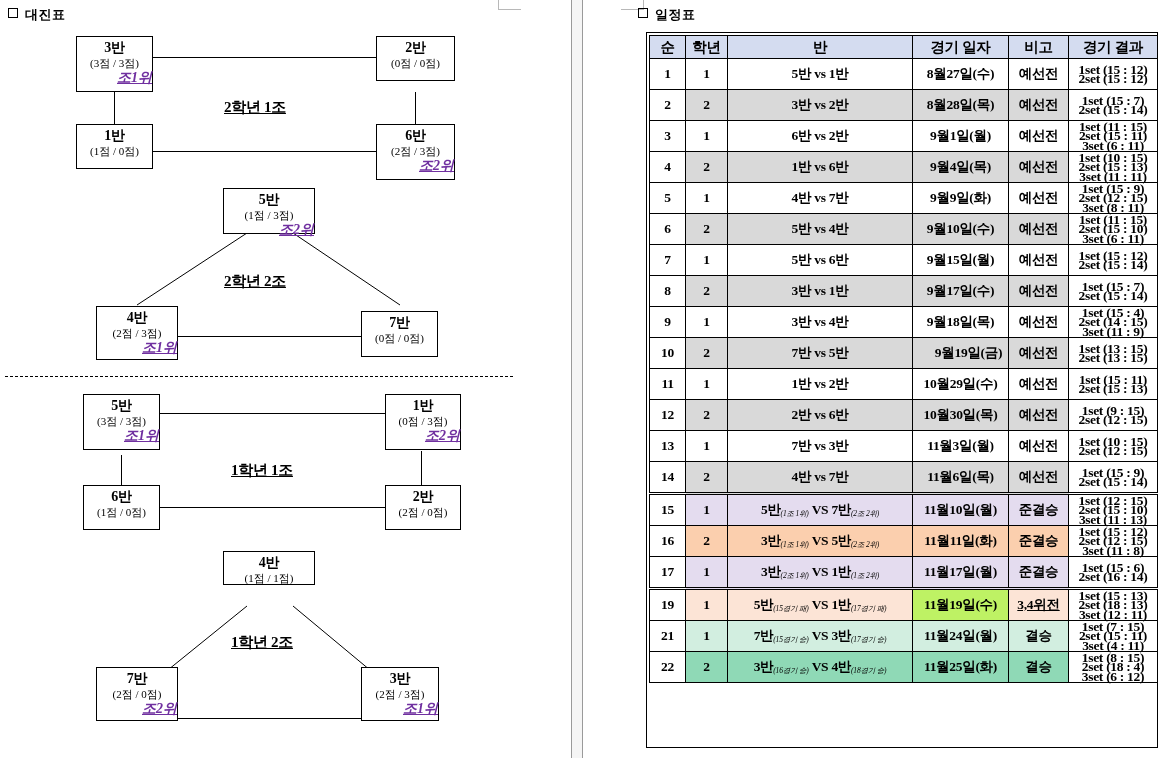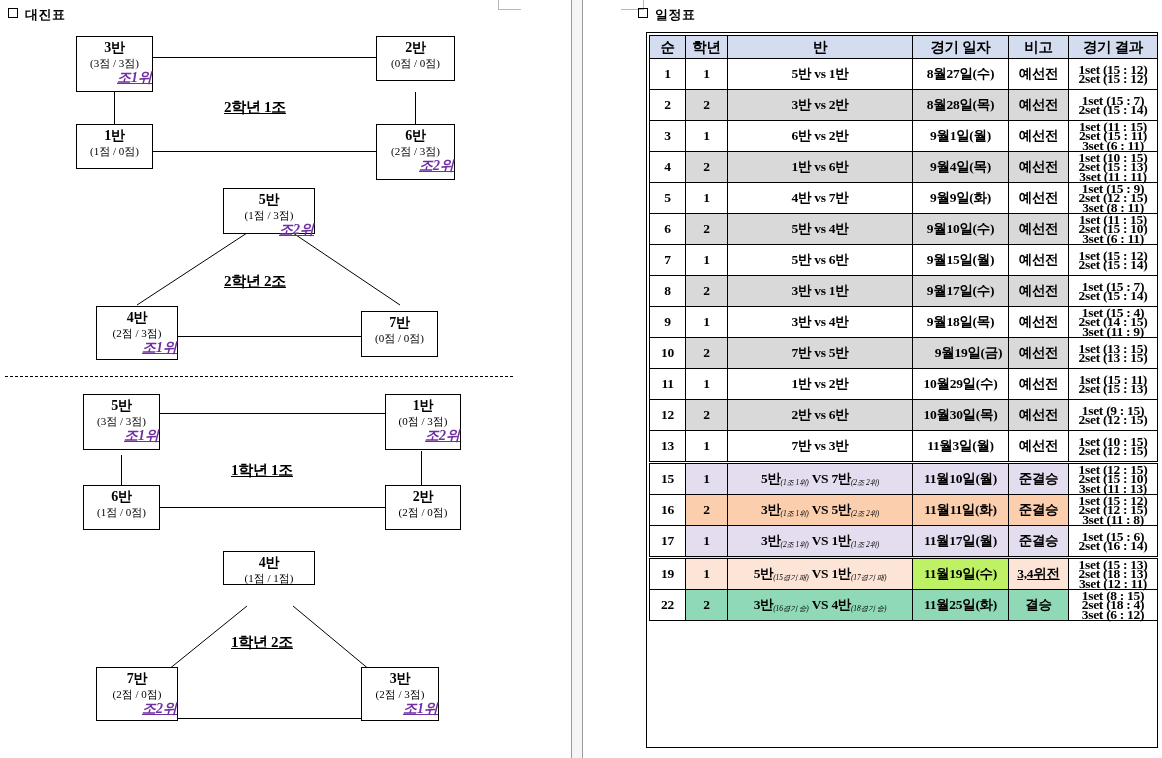--- a/index.html
+++ b/index.html
@@ -455,20 +455,31 @@
             <td class="c-no" style="background:#ffffff;">13</td>
             <td class="c-grade" style="background:#ffffff;">1</td>
             <td class="c-match" style="background:#ffffff;">7반 vs 3반</td>
             <td class="c-date" style="background:#ffffff;">11월3일(월)</td>
             <td class="c-note" style="background:#ffffff;">예선전</td>
             <td class="c-res" style="background:#ffffff;">
               <span class="setline">1set (10 : 15)</span>
               <span class="setline">2set (12 : 15)</span>
             </td>
           </tr>
+          <tr>
+            <td class="c-no" style="background:#ffffff;">14</td>
+            <td class="c-grade" style="background:#d9d9d9;">2</td>
+            <td class="c-match" style="background:#d9d9d9;">4반 vs 7반</td>
+            <td class="c-date" style="background:#d9d9d9;">11월6일(목)</td>
+            <td class="c-note" style="background:#d9d9d9;">예선전</td>
+            <td class="c-res" style="background:#ffffff;">
+              <span class="setline">1set (15 : 9)</span>
+              <span class="setline">2set (15 : 14)</span>
+            </td>
+          </tr>
           <tr class="grp-break">
             <td class="c-no" style="background:#ffffff;">15</td>
             <td class="c-grade" style="background:#e4dcef;">1</td>
             <td class="c-match" style="background:#e4dcef;">5반<span class="sub">(1조 1위)</span> VS 7반<span class="sub">(2조 2위)</span></td>
             <td class="c-date" style="background:#e4dcef;">11월10일(월)</td>
             <td class="c-note" style="background:#e4dcef;">준결승</td>
             <td class="c-res" style="background:#ffffff;">
               <span class="setline">1set (12 : 15)</span>
               <span class="setline">2set (15 : 10)</span>
               <span class="setline">3set (11 : 13)</span>
@@ -503,20 +514,32 @@
             <td class="c-match" style="background:#fce4d6;">5반<span class="sub">(15경기 패)</span> VS 1반<span class="sub">(17경기 패)</span></td>
             <td class="c-date" style="background:#bef264;">11월19일(수)</td>
             <td class="c-note" style="background:#fce4d6;text-decoration:underline;">3,4위전</td>
             <td class="c-res" style="background:#ffffff;">
               <span class="setline">1set (15 : 13)</span>
               <span class="setline">2set (18 : 13)</span>
               <span class="setline">3set (12 : 11)</span>
             </td>
           </tr>
           <tr>
+            <td class="c-no" style="background:#ffffff;">21</td>
+            <td class="c-grade" style="background:#d2eee0;">1</td>
+            <td class="c-match" style="background:#d2eee0;">7반<span class="sub">(15경기 승)</span> VS 3반<span class="sub">(17경기 승)</span></td>
+            <td class="c-date" style="background:#d2eee0;">11월24일(월)</td>
+            <td class="c-note" style="background:#d2eee0;">결승</td>
+            <td class="c-res" style="background:#ffffff;">
+              <span class="setline">1set (7 : 15)</span>
+              <span class="setline">2set (15 : 11)</span>
+              <span class="setline">3set (4 : 11)</span>
+            </td>
+          </tr>
+          <tr>
             <td class="c-no" style="background:#ffffff;">22</td>
             <td class="c-grade" style="background:#8fd9b6;">2</td>
             <td class="c-match" style="background:#8fd9b6;">3반<span class="sub">(16경기 승)</span> VS 4반<span class="sub">(18경기 승)</span></td>
             <td class="c-date" style="background:#8fd9b6;">11월25일(화)</td>
             <td class="c-note" style="background:#8fd9b6;">결승</td>
             <td class="c-res" style="background:#ffffff;">
               <span class="setline">1set (8 : 15)</span>
               <span class="setline">2set (18 : 4)</span>
               <span class="setline">3set (6 : 12)</span>
             </td>

